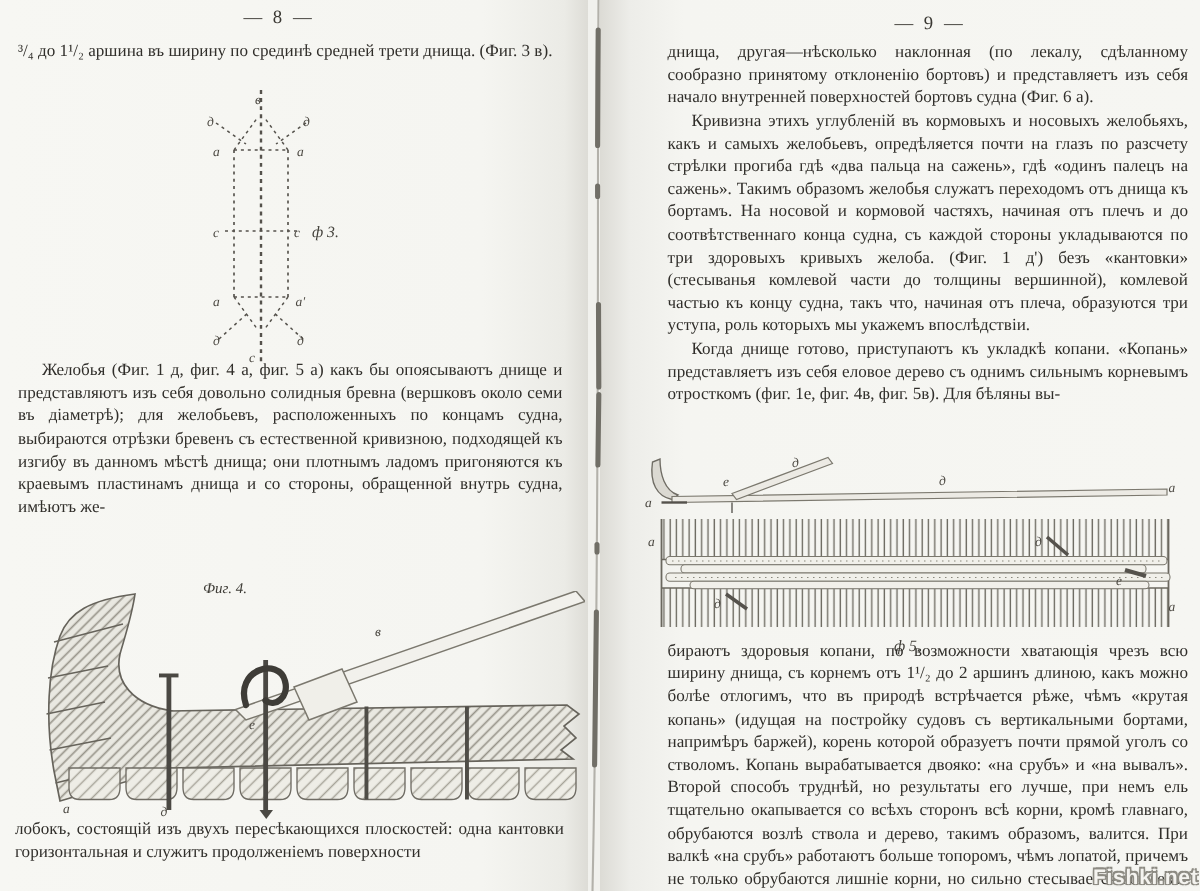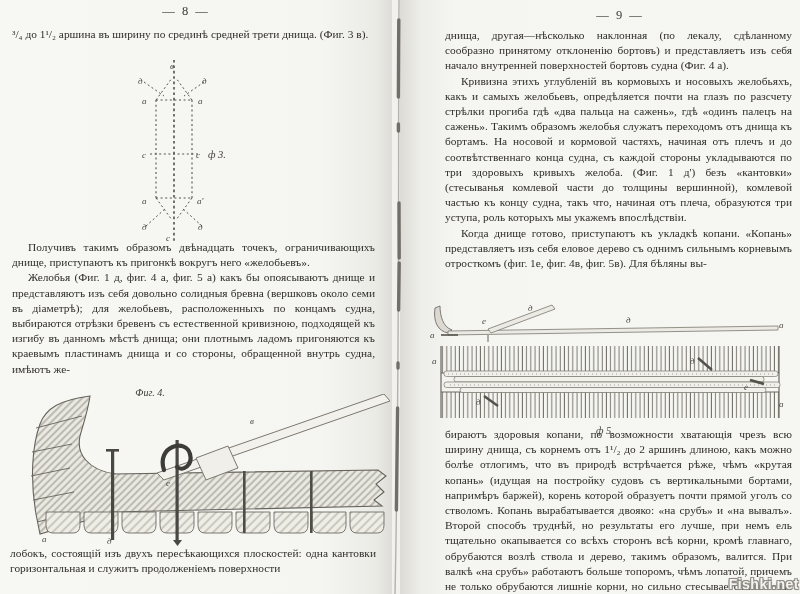--- a/index.html
+++ b/index.html
@@ -61,21 +61,20 @@
           <text x="76" y="100" class="figletter">с</text>
           <text x="22" y="146" class="figletter">а</text>
           <text x="77" y="146" class="figletter">а'</text>
           <text x="22" y="172" class="figletter">д</text>
           <text x="78" y="172" class="figletter">д</text>
           <text x="46" y="183" class="figletter">с</text>
         </g>
     </svg>
 
     <div class="tx" style="left:12px;top:240px;width:363px;">
-      <p class="p">Получивъ такимъ образомъ двѣнадцать точекъ, ограничивающихъ днище, приступаютъ къ пригонкѣ вокругъ него «желобьевъ».</p>
       <p class="p">Желобья (Фиг. 1 д, фиг. 4 а, фиг. 5 а) какъ бы опоясываютъ днище и представляютъ изъ себя довольно солидныя бревна (вершковъ около семи въ діаметрѣ); для желобьевъ, расположенныхъ по концамъ судна, выбираются отрѣзки бревенъ съ естественной кривизною, подходящей къ изгибу въ данномъ мѣстѣ днища; они плотнымъ ладомъ пригоняются къ краевымъ пластинамъ днища и со стороны, обращенной внутрь судна, имѣютъ же-</p>
     </div>
 
     <div class="figcap" style="left:100px;top:387px;width:100px;">Фиг. 4.</div>
 
     <svg class="tx" style="left:0;top:394px;" width="390" height="152" viewBox="0 0 390 152">
       <defs>
         <pattern id="h4" width="5" height="5" patternUnits="userSpaceOnUse" patternTransform="rotate(45)">
           <rect width="5" height="5" fill="#e9e8e1"></rect>
           <line x1="1" y1="0" x2="1" y2="5" stroke="#97948a" stroke-width="1.1"></line>
@@ -144,21 +143,21 @@
       <path d="M 20,363 L 20,368"></path>
       <path d="M 19.6,408 C 19.2,442 18.8,478 18.4,510"></path>
     </g>
   </svg>
 
   <div class="page page-right">
 
     <div class="pageno" style="left:120px;top:8px;width:200px;">— 9 —</div>
 
     <div class="tx" style="left:45px;top:28px;width:347px;">
-      <p class="p cont">днища, другая—нѣсколько наклонная (по лекалу, сдѣланному сообразно принятому отклоненію бортовъ) и представляетъ изъ себя начало внутренней поверхностей бортовъ судна (Фиг. 4 а).</p>
+      <p class="p cont">днища, другая—нѣсколько наклонная (по лекалу, сдѣланному сообразно принятому отклоненію бортовъ) и представляетъ изъ себя начало внутренней поверхностей бортовъ судна (Фиг. 6 а).</p>
       <p class="p">Кривизна этихъ углубленій въ кормовыхъ и носовыхъ желобьяхъ, какъ и самыхъ желобьевъ, опредѣляется почти на глазъ по разсчету стрѣлки прогиба гдѣ «два пальца на сажень», гдѣ «одинъ палецъ на сажень». Такимъ образомъ желобья служатъ переходомъ отъ днища къ бортамъ. На носовой и кормовой частяхъ, начиная отъ плечъ и до соотвѣтственнаго конца судна, съ каждой стороны укладываются по три здоровыхъ кривыхъ желоба. (Фиг. 1 д') безъ «кантовки» (стесыванья комлевой части до толщины вершинной), комлевой частью къ концу судна, такъ что, начиная отъ плеча, образуются три уступа, роль которыхъ мы укажемъ впослѣдствіи.</p>
       <p class="p">Когда днище готово, приступаютъ къ укладкѣ копани. «Копань» представляетъ изъ себя еловое дерево съ однимъ сильнымъ корневымъ отросткомъ (фиг. 1е, фиг. 4в, фиг. 5в). Для бѣляны вы-</p>
     </div>
 
     <svg class="tx" style="left:28px;top:302px;" width="362" height="136" viewBox="0 0 362 136">
       <defs>
         <pattern id="comb" width="4.2" height="200" patternUnits="userSpaceOnUse">
           <line x1="2" y1="0" x2="2" y2="200" stroke="#6b685f" stroke-width="0.9"></line>
         </pattern>
       </defs>

